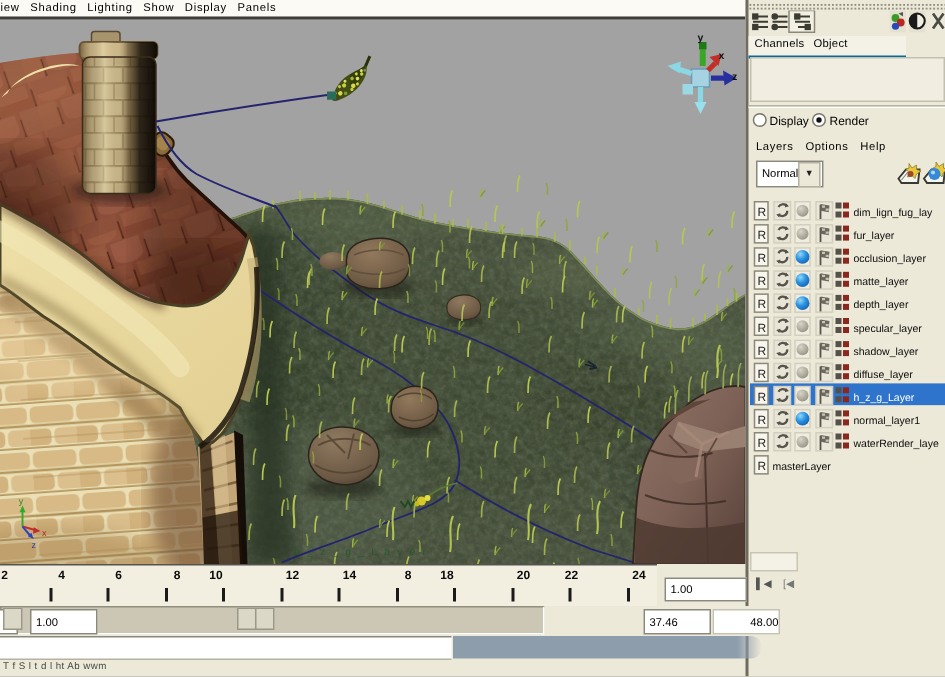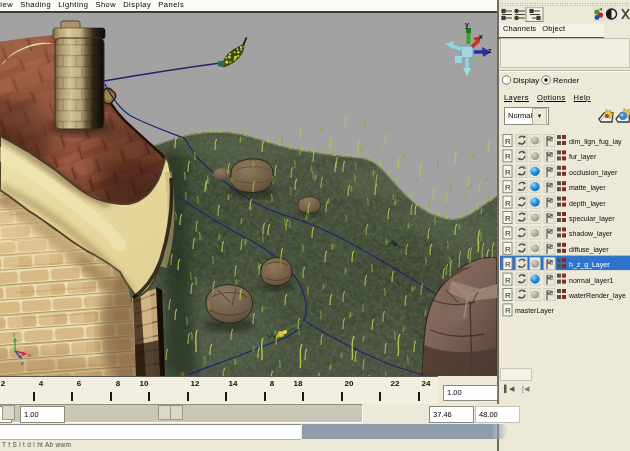--- a/index.html
+++ b/index.html
@@ -457,21 +457,21 @@
   <div class="abs" style="left:1px;top:38px;width:128px;height:28px;background:#f1eee1;border:1px solid #c2bfaf;"></div>
   <div class="abs" style="left:0;top:71px;width:131px;height:1px;background:#fff;"></div>
   <div class="abs" style="left:0;top:70px;width:131px;height:1px;background:#b5b2a2;"></div>
   <svg class="abs" style="left:0;top:73px" width="131" height="14" viewBox="0 0 131 14">
     <circle cx="7.5" cy="7" r="4.2" fill="#fff" stroke="#7a786c" stroke-width="1"></circle>
     <circle cx="47" cy="7" r="4.2" fill="#fff" stroke="#7a786c" stroke-width="1"></circle>
     <circle cx="47" cy="7" r="1.8" fill="#111"></circle>
     <text x="14" y="10" font-size="8" fill="#000">Display</text>
     <text x="54" y="10" font-size="8" fill="#000">Render</text>
   </svg>
-  <div class="abs ptext" style="left:5px;top:93px;letter-spacing:0.4px;text-decoration:underline;">Layers<span style="margin-left:8px">Options</span><span style="margin-left:8px">Help</span></div>
+  <div class="abs ptext" style="left:5px;top:93px;letter-spacing:0.4px;">Layers<span style="margin-left:8px">Options</span><span style="margin-left:8px">Help</span></div>
   <div class="abs" style="left:5px;top:107px;width:40px;height:16px;background:#fff;border:1px solid #8a887a;font-size:7.5px;line-height:16px;padding-left:3px;">Normal</div>
   <div class="abs" style="left:33px;top:108px;width:13px;height:15px;background:#ece9d8;border:1px solid #b5b2a2;font-size:6px;text-align:center;line-height:15px;color:#222;">▼</div>
   <svg class="abs" style="left:99px;top:106px" width="32" height="19" viewBox="0 0 32 19">
     <g>
       <path d="M1,13 l5,-6 9,0 -1,9 -11,0 z" fill="#f6f6f0" stroke="#3a3a32" stroke-width="1.3"></path>
       <path d="M3,14 l4,-5 7,0" fill="none" stroke="#8a887c" stroke-width="0.8"></path>
       <path d="M8,3 l2,3 3,-2 0,3 3,1 -3,2 -1,3 -2,-2 -3,1 1,-3 -2,-2 2,-1 z" fill="#e8c83a" stroke="#8a7a20" stroke-width="0.5"></path>
       <circle cx="9" cy="10" r="2" fill="#a04828"></circle>
     </g>
     <g transform="translate(17,0)">
@@ -593,21 +593,21 @@
 <span class="tnum" style="left:3px">2</span>
     <span class="tnum" style="left:41px">4</span>
     <span class="tnum" style="left:79px">6</span>
     <span class="tnum" style="left:118px">8</span>
     <span class="tnum" style="left:144px">10</span>
     <span class="tnum" style="left:195px">12</span>
     <span class="tnum" style="left:233px">14</span>
     <span class="tnum" style="left:272px">8</span>
     <span class="tnum" style="left:298px">18</span>
     <span class="tnum" style="left:349px">20</span>
-    <span class="tnum" style="left:395px">22</span>
+    <span class="tnum" style="left:381px">22</span>
     <span class="tnum" style="left:426px">24</span>
 <span class="tick" style="left:33px"></span>
     <span class="tick" style="left:71px"></span>
     <span class="tick" style="left:110px"></span>
     <span class="tick" style="left:148px"></span>
     <span class="tick" style="left:187px"></span>
     <span class="tick" style="left:225px"></span>
     <span class="tick" style="left:264px"></span>
     <span class="tick" style="left:302px"></span>
     <span class="tick" style="left:341px"></span>
@@ -620,17 +620,17 @@
 <div id="curtime" class="abs">1.00</div>
 <div id="rangerow" class="abs">
   <div class="fld" style="left:-20px;top:2px;width:27px;"></div>
   <div class="fld" style="left:20px;top:2px;width:40px;">1.00</div>
   <div id="slider">
     <div class="shandle" style="left:2px;"></div>
     <div class="shandle" style="left:158px;"></div>
     <div class="shandle" style="left:170px;"></div>
   </div>
   <div class="fld" style="left:429px;top:2px;width:40px;">37.46</div>
-  <div class="fld" style="left:475px;top:2px;width:40px;border-color:#c5c2b2;">48.00</div>
+  <div class="fld" style="left:475px;top:2px;width:40px;border-color:#c5c2b2;text-align:right;">48.00</div>
 </div>
 <div id="cmdline" class="abs"></div>
 <div id="bluebar" class="abs"></div>
 <div id="helptext" class="abs">T f S l t  d  l  ht  Ab  wwm</div>
 
 </body></html>

